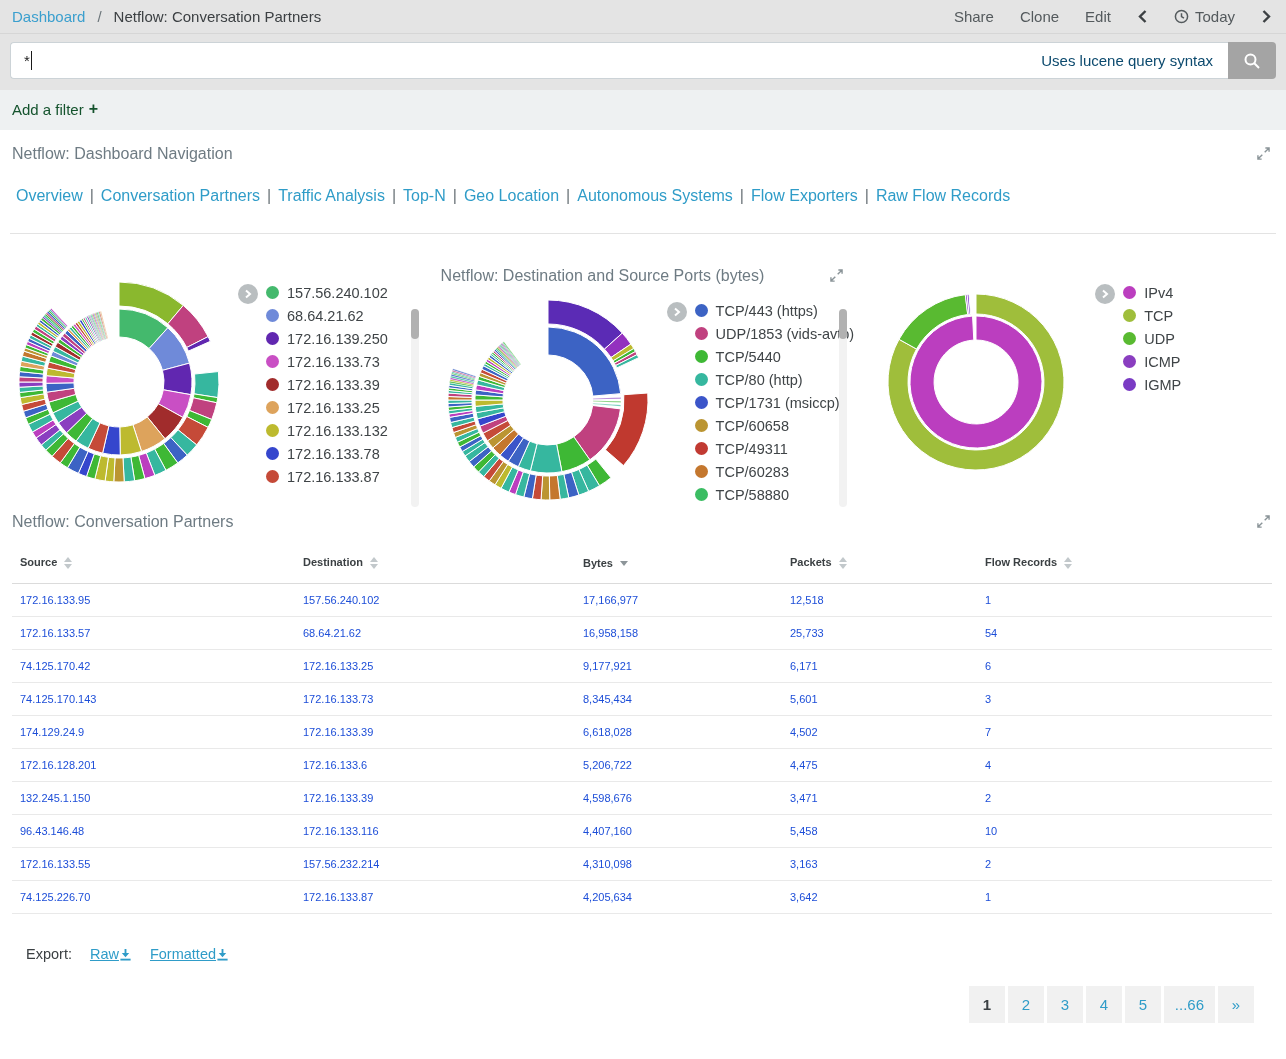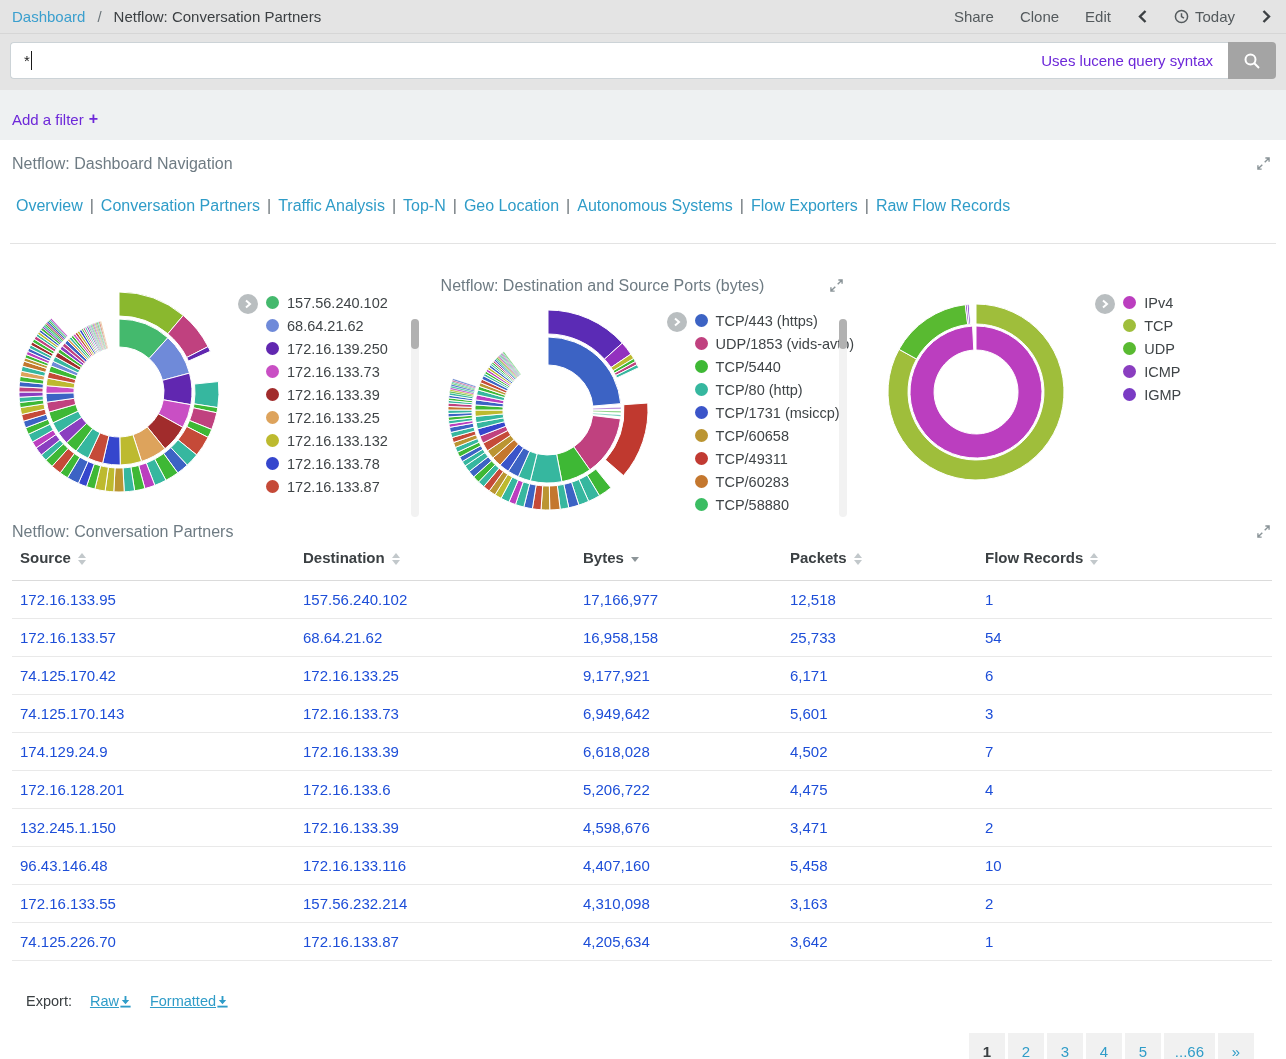--- a/index.html
+++ b/index.html
@@ -28,29 +28,29 @@
   
   .search-row { background:#e4e4e4; padding:8px 10px 11px; }
   .search-box { display:flex; height:37px; }
   .query-input {
     flex:1; background:#fff; border:1px solid #ccd3d7; border-right:none;
     border-radius:4px 0 0 4px; display:flex; align-items:center;
     padding:0 13px; font-size:15px; color:#222;
   }
   .query-text { display:flex; align-items:center; flex:1; }
   .caret { display:inline-block; width:1px; height:19px; background:#1a1a1a; margin-left:1px; }
-  .lucene-link { color:#6d28d9; font-size:15px; margin-right:2px; cursor:pointer; }
+  .lucene-link { color:#0c4a6e; font-size:15px; margin-right:2px; cursor:pointer; }
   .search-btn {
     width:48px; background:#a4a4a4; border:none; border-radius:0 4px 4px 0;
     display:flex; align-items:center; justify-content:center; cursor:pointer;
   }
 
   
   .filter-row { background:#eef1f2; padding:10px 12px 12px; font-size:15px; }
-  .add-filter { color:#6d28d9; cursor:pointer; display:inline-flex; align-items:center; gap:5px;margin-top:10px; }
+  .add-filter { color:#14532d; cursor:pointer; display:inline-flex; align-items:center; gap:5px; }
   .add-filter .plus { font-weight:bold; font-size:16px; }
 
   
   .panel-head { display:flex; justify-content:space-between; align-items:flex-start; }
   .panel-title { color:#6e7b83; font-size:16px; }
   .expand-icon { cursor:pointer; line-height:0; padding:2px; }
 
   .nav-panel { padding:15px 14px 0 12px; }
   .nav-links { padding:24px 16px 28px; font-size:16px; }
   .nav-links a { color:#2f9cc8; cursor:pointer; }
@@ -67,21 +67,21 @@
     position:absolute; left:0; top:3px; width:20px; height:20px; border-radius:50%;
     background:#b9bec0; display:flex; align-items:center; justify-content:center; cursor:pointer;
   }
   .legend-item { display:flex; align-items:center; height:23px; font-size:14.5px; color:#3f4447; white-space:nowrap; cursor:pointer; }
   .legend-item .dot { width:13px; height:13px; border-radius:50%; margin-right:8px; flex:0 0 auto; }
   .legend-scrollbar { position:absolute; right:10px; top:42px; width:8px; height:198px; background:#f2f2f2; border-radius:4px; }
   .legend-scrollbar .thumb { width:8px; height:30px; background:#b1b1b1; border-radius:4px; cursor:pointer; }
 
   
   .table-panel { padding:4px 14px 0 12px; }
-  .cp-table { width:100%; border-collapse:collapse; font-size:15px; }
+  .cp-table { width:100%; border-collapse:collapse; margin-top:17px; font-size:11px; }
   .cp-table th {
     text-align:left; font-weight:bold; color:#3b4043; padding:8px 6px 14px 8px;
     border-bottom:1px solid #dbdbdb; cursor:pointer; white-space:nowrap;
   }
   .cp-table td { padding:10px 6px 10px 8px; border-bottom:1px solid #e9e9e9; color:#1d4ed8; }
   .sort { display:inline-flex; flex-direction:column; margin-left:7px; vertical-align:middle; }
   .car { width:0; height:0; border-left:4px solid transparent; border-right:4px solid transparent; }
   .car.up { border-bottom:5px solid #c2c8cb; margin-bottom:2px; }
   .car.down { border-top:5px solid #c2c8cb; }
   .sort-desc .car.down { border-top-color:#8d9599; }
@@ -587,21 +587,21 @@
         <tr>
           <td>74.125.170.42</td>
           <td>172.16.133.25</td>
           <td>9,177,921</td>
           <td>6,171</td>
           <td>6</td>
         </tr>
         <tr>
           <td>74.125.170.143</td>
           <td>172.16.133.73</td>
-          <td>6,949,642</td>
+          <td>8,345,434</td>
           <td>5,601</td>
           <td>3</td>
         </tr>
         <tr>
           <td>174.129.24.9</td>
           <td>172.16.133.39</td>
           <td>6,618,028</td>
           <td>4,502</td>
           <td>7</td>
         </tr>

